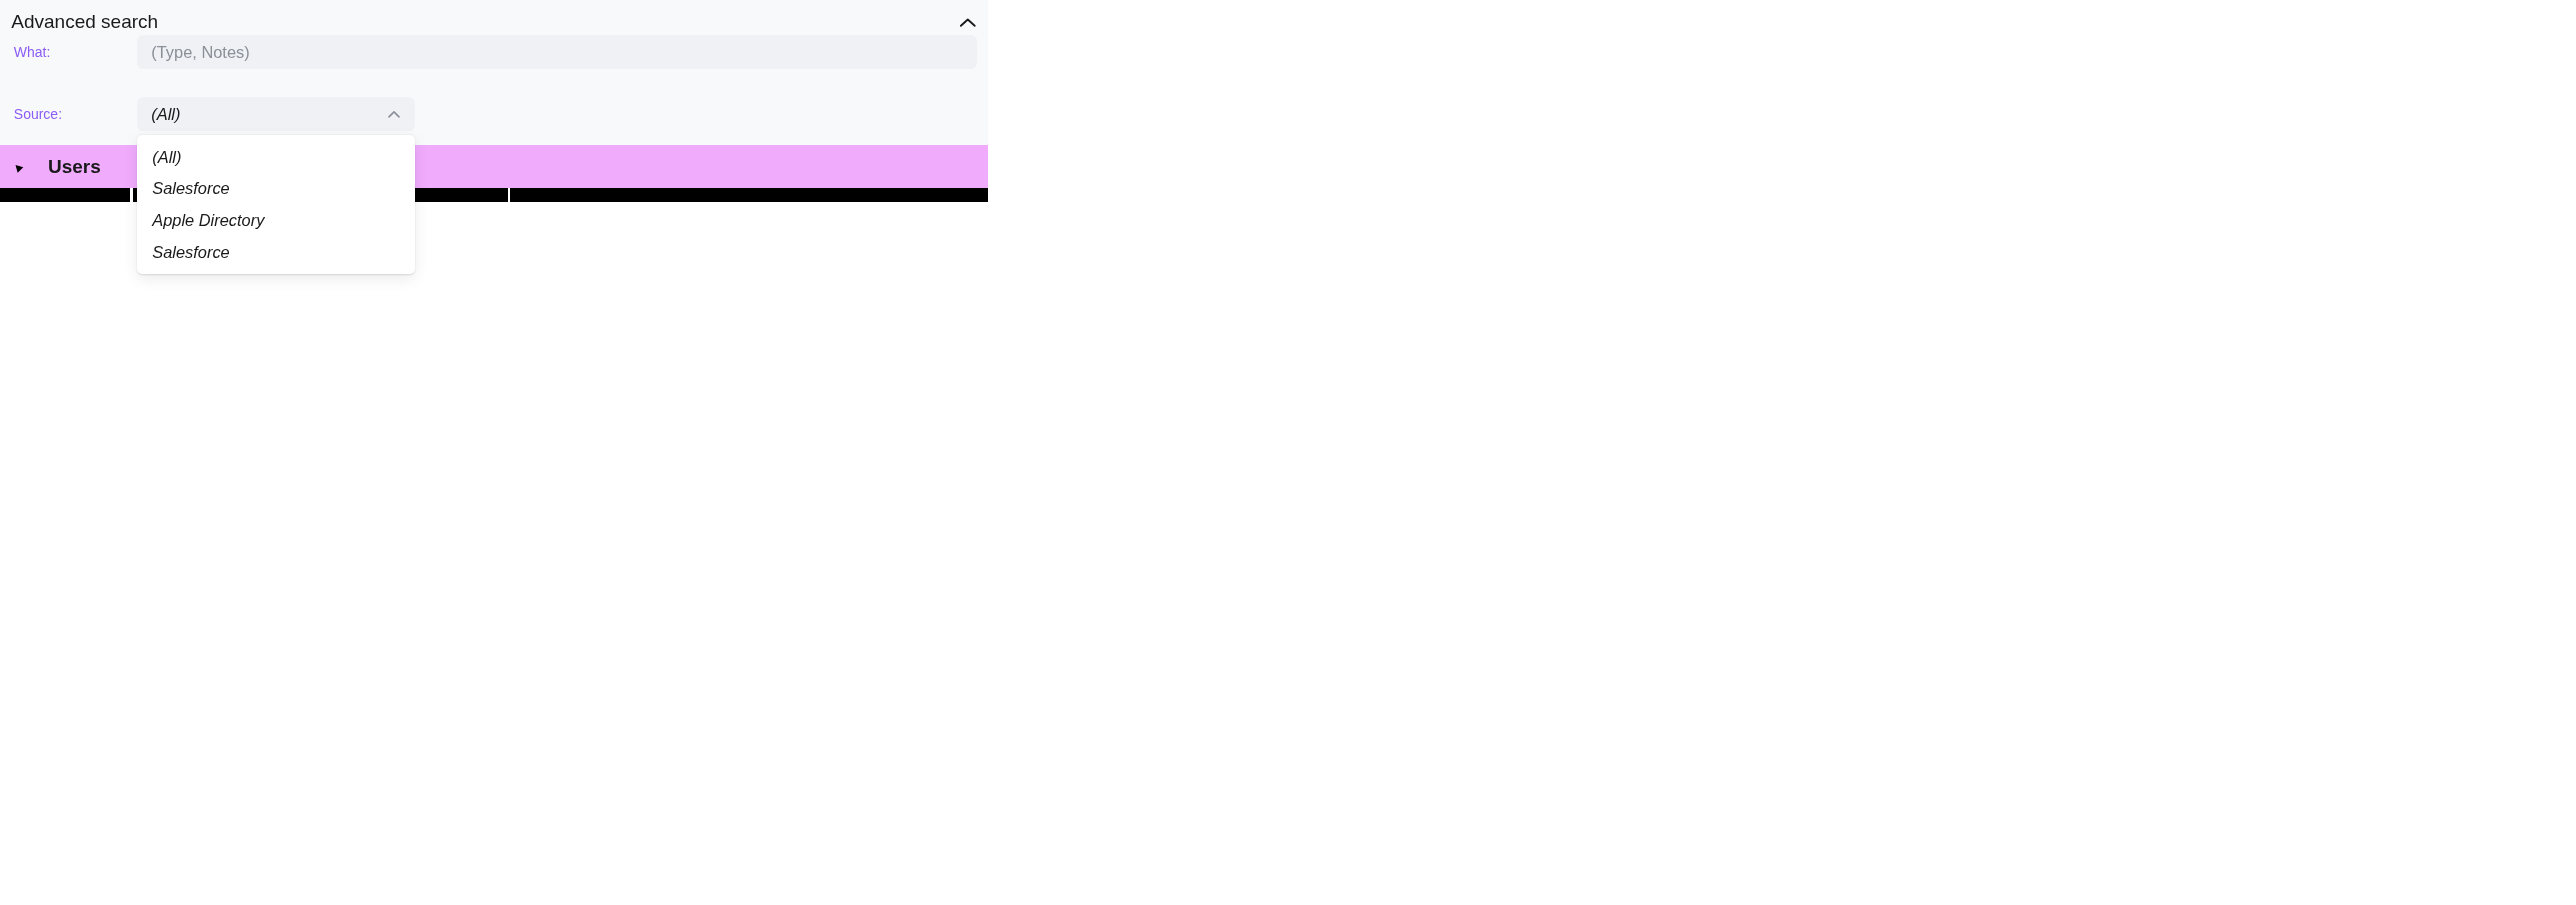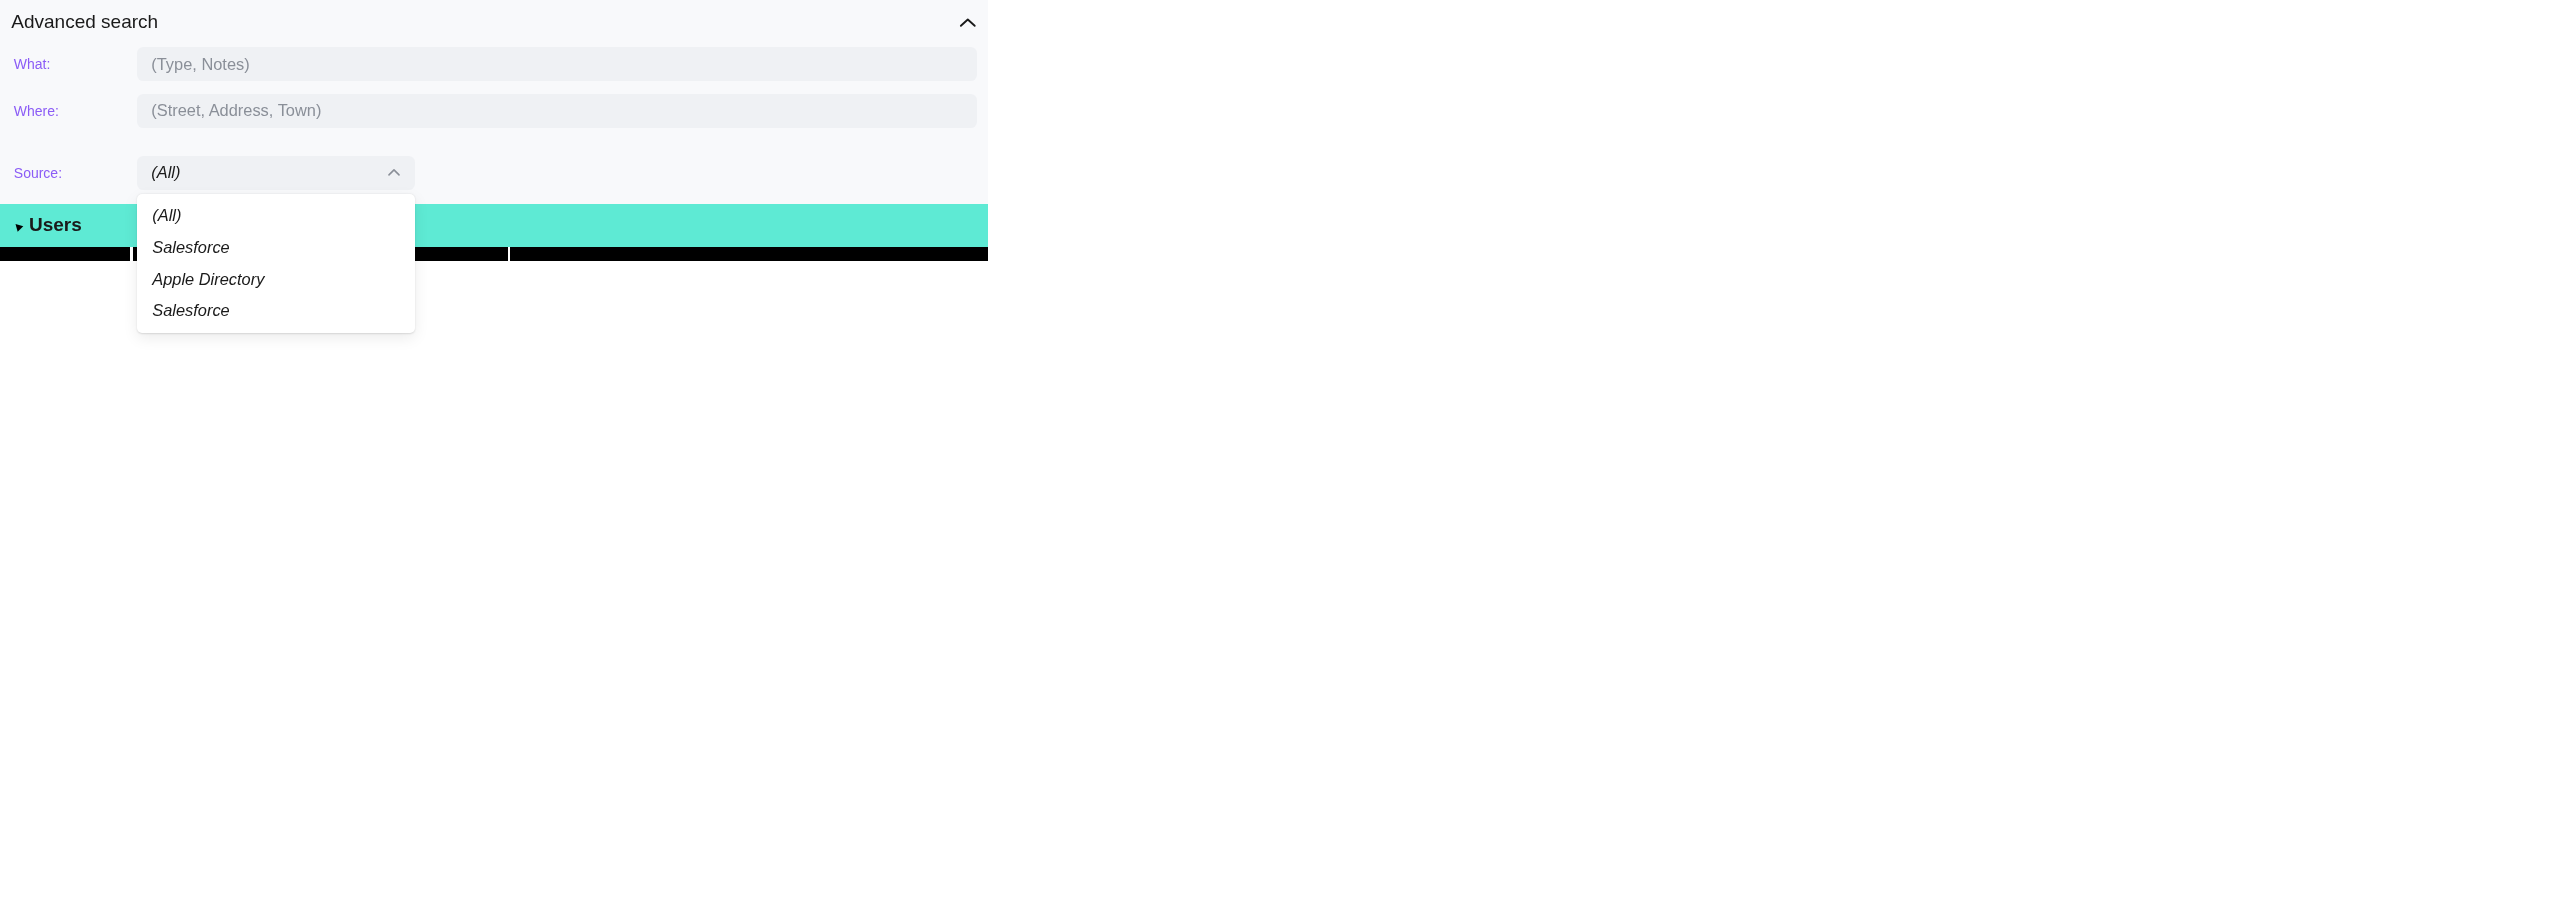--- a/index.html
+++ b/index.html
@@ -20,21 +20,21 @@
 
     
     .adv-panel {
       background: #f8f9fb;
       padding: 11.3px 11.3px 14px 11.3px;
     }
     .adv-header {
       display: flex;
       align-items: center;
       justify-content: space-between;
-      margin-bottom: 14px;
+      margin-bottom: 2px;
     }
     .adv-title {
       font-size: 19px;
       color: #1a1a1a;
       font-weight: 400;
     }
     .chev {
       display: inline-flex;
       align-items: center;
       justify-content: center;
@@ -106,26 +106,26 @@
     }
     .dropdown-item {
       font-size: 16.4px;
       color: #1a1a1a;
       padding: 6.3px 15px;
       cursor: pointer;
     }
 
     
     .group-header {
-      background: #5eead4;
+      background: #f0abfc;
       display: flex;
       align-items: center;
       height: 43px;
       padding-left: 14px;
-      gap: 7px;
+      gap: 26px;
     }
     .tri {
       width: 0;
       height: 0;
       border-left: 4.4px solid transparent;
       border-right: 4.4px solid transparent;
       border-bottom: 7.5px solid #000;
       transform: rotate(-45deg);
       transform-origin: center;
       margin-top: 1.3px;
@@ -156,26 +156,20 @@
       </span>
     </div>
 
     <div class="form-row">
       <div class="form-label">What:</div>
       <div class="form-input-wrap">
         <input class="form-input" type="text" placeholder="(Type, Notes)" style="">
       </div>
     </div>
 
-    <div class="form-row">
-      <div class="form-label">Where:</div>
-      <div class="form-input-wrap">
-        <input class="form-input" type="text" placeholder="(Street, Address, Town)" style="">
-      </div>
-    </div>
 
     <div class="form-row">
       <div class="form-label">Source:</div>
       <div class="select-wrap">
         <div class="form-select-btn">
           <span>(All)</span>
           <span class="chev">
             <svg width="14" height="8.8" viewBox="0 0 22 14">
                 <path d="M3 11 L11 3 L19 11" fill="none" stroke="#8a8f98" stroke-width="2.5" stroke-linecap="round" stroke-linejoin="round"></path>
               </svg>

